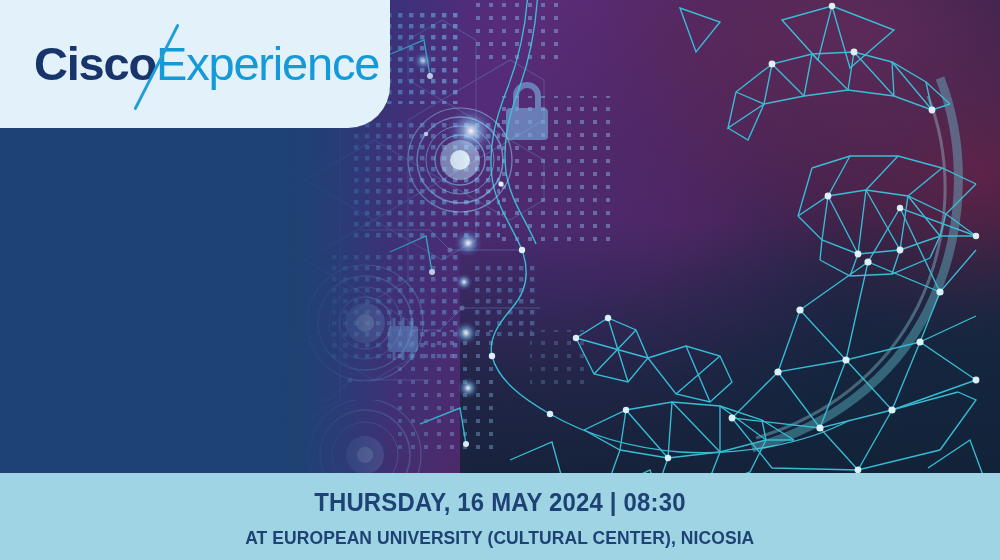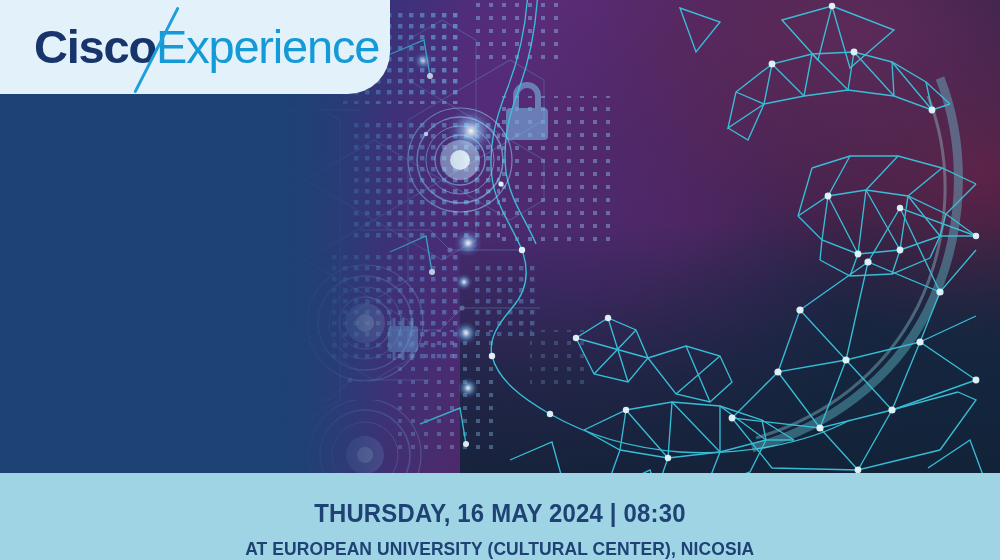--- a/index.html
+++ b/index.html
@@ -41,21 +41,21 @@
   
   .navy-panel {
     position:absolute; left:0; top:0; width:470px; bottom:87px;
     background:linear-gradient(90deg,
        #1d4273 0%, #1d4273 56%, rgba(29,66,115,.96) 64%,
        rgba(31,64,119,.72) 74%, rgba(35,58,120,.36) 84%, rgba(40,52,120,0) 100%);
   }
 
   
   .logo-plate {
-    position:absolute; left:0; top:0; width:390px; height:94px;
+    position:absolute; left:0; top:0; width:390px; height:128px;
     background:#e3f1fb;
     border-bottom-right-radius:42px;
     display:flex; align-items:center;
   }
   .logo-wrap { position:relative; margin-left:34px; height:64px; }
   .logo-text {
     font-size:47px; line-height:64px; letter-spacing:-1.2px; white-space:nowrap;
   }
   .logo-cisco { color:#17356b; font-weight:600; }
   .logo-exp   { color:#149ad6; font-weight:400; }
@@ -90,21 +90,21 @@
     transform:scaleX(.97);
     transform-origin:left top;
     text-shadow:0 1px 4px rgba(8,22,46,.35);
   }
   .subhead span { display:block; }
 
   
   .bottom-bar {
     position:absolute; left:0; right:0; bottom:0; height:87px;
     background:#9fd4e4;
-    display:flex; flex-direction:column; align-items:center; justify-content:flex-end;margin-top:24px;
+    display:flex; flex-direction:column; align-items:center; justify-content:center;margin-top:24px;
   }
   .bar-date {
     color:#1d4273; font-weight:700; font-size:26px;
     letter-spacing:.2px; transform:scaleX(.92); white-space:nowrap;
     margin-top:2px;
   }
   .bar-venue {
     color:#1d4273; font-weight:700; font-size:19px;
     letter-spacing:.1px; transform:scaleX(.92); white-space:nowrap;
     margin-top:9px;

